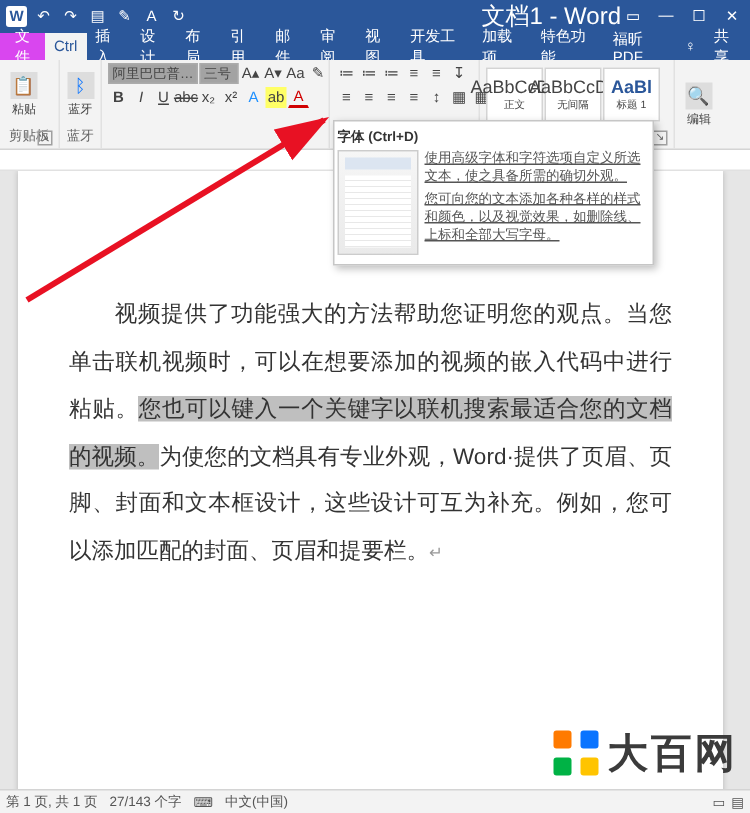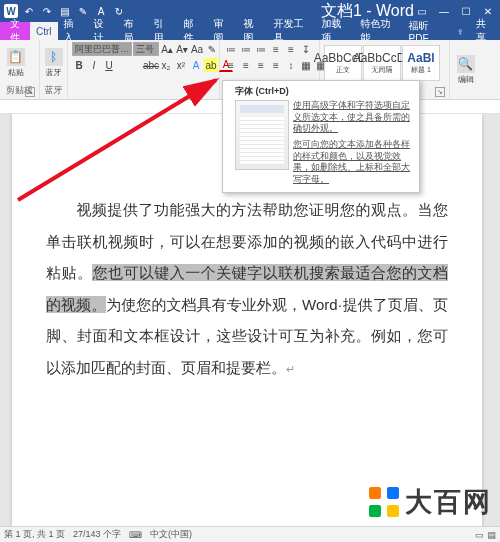--- a/index.html
+++ b/index.html
@@ -30,21 +30,21 @@
   .stylegal { display:flex; gap:1px; }
   .stylecard { width:38px; height:36px; border:1px solid #d4d4d4; background:#fff; display:flex; flex-direction:column; align-items:center; justify-content:center; font-size:7px; }
   .stylecard .prev { font-size:12px; }
   .ruler { height:14px; background:#fff; border-bottom:1px solid #e1e1e1; }
   .docarea { position:absolute; top:114px; left:0; right:0; bottom:16px; background:#e6e6e6; overflow:hidden; }
   .page { position:absolute; left:12px; top:0; width:470px; min-height:600px; background:#fff; box-shadow:0 0 4px rgba(0,0,0,.2); }
   .content { padding:80px 34px 30px 34px; font-size:15px; line-height:2.1; color:#333; text-align:justify; }
   .content .indent { display:inline-block; width:2em; }
   .hl { background:#bfbfbf; }
   .arrow { position:absolute; top:0; left:0; pointer-events:none; }
-  .tooltip { position:absolute; left:222px; top:80px; width:198px; background:#fff; border:1px solid #c6c6c6; box-shadow:2px 2px 5px rgba(0,0,0,.25); font-size:9px; color:#555; padding:4px 6px 6px 12px; z-index:20; }
+  .tooltip { position:absolute; left:222px; top:80px; width:214px; background:#fff; border:1px solid #c6c6c6; box-shadow:2px 2px 5px rgba(0,0,0,.25); font-size:9px; color:#555; padding:4px 6px 6px 2px; z-index:20; }
   .tooltip .tt-title { font-weight:bold; color:#333; margin-bottom:2px; }
   .tooltip .tt-body { display:flex; gap:4px;text-decoration:underline; }
   .tooltip .tt-thumb { width:54px; height:70px; border:1px solid #ccc; background:linear-gradient(#f6f6f6,#eaeaea); flex-shrink:0; position:relative; }
   .tooltip .tt-thumb::before { content:""; position:absolute; left:4px; top:4px; right:4px; height:8px; background:#dce5f1; }
   .tooltip .tt-thumb::after { content:""; position:absolute; left:4px; top:16px; right:4px; bottom:4px; background:repeating-linear-gradient(#fff,#fff 3px,#e8e8e8 3px,#e8e8e8 4px); }
   .tooltip .tt-text { flex:1; line-height:1.3; }
   .statusbar { position:absolute; left:0; right:0; bottom:0; height:16px; background:#f3f3f3; border-top:1px solid #d4d4d4; font-size:9px; color:#555; display:flex; align-items:center; padding:0 4px; gap:8px; }
   .statusbar .sb-right { margin-left:auto; display:flex; gap:4px; }
   .wm { position:absolute; right:8px; bottom:22px; text-align:right; z-index:30; }
   .wm .row1 { display:flex; align-items:center; gap:6px; justify-content:flex-end; }
@@ -125,21 +125,21 @@
         <div class="combo size">三号</div>
         <div class="smbtn">A▴</div>
         <div class="smbtn">A▾</div>
         <div class="smbtn">Aa</div>
         <div class="smbtn">✎</div>
       </div>
       <div class="smbtns">
         <div class="smbtn" style="font-weight:bold;">B</div>
         <div class="smbtn" style="font-style:italic;">I</div>
         <div class="smbtn" style="text-decoration:underline;">U</div>
-        <div class="smbtn" style="text-decoration:line-through;margin-left:27px;">abc</div>
+        <div class="smbtn" style="text-decoration:line-through;">abc</div>
         <div class="smbtn">x₂</div>
         <div class="smbtn">x²</div>
         <div class="smbtn" style="color:#1e90ff;">A</div>
         <div class="smbtn" style="background:#ffff66;">ab</div>
         <div class="smbtn" style="color:#d00000;border-bottom:2px solid #d00000;">A</div>
       </div>
     </div>
   </div>
 
   <div class="group" style="width:100px;">

